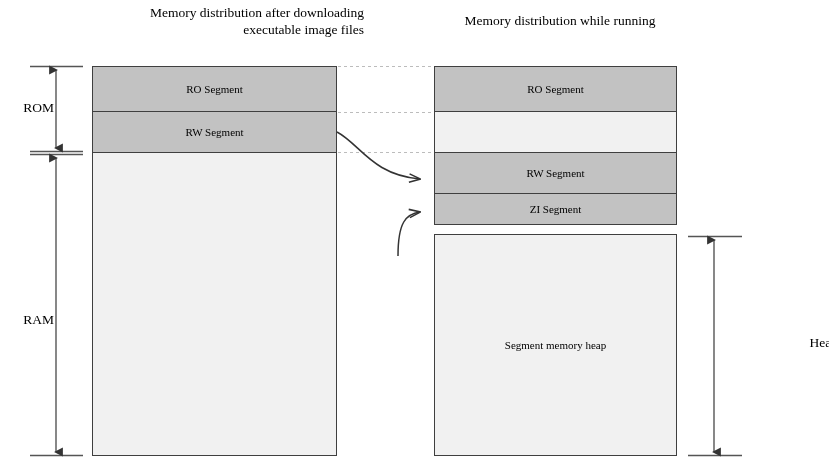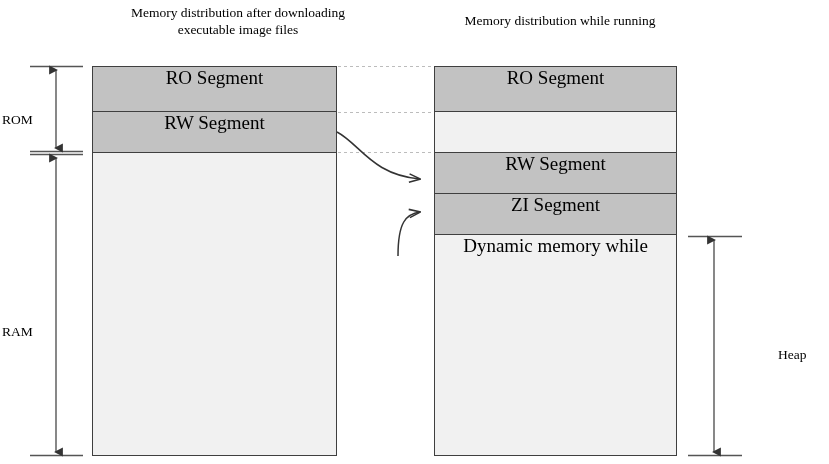--- a/index.html
+++ b/index.html
@@ -19,43 +19,43 @@
     background: #ffffff;
   }
   .title {
     position: absolute;
     text-align: center;
     font-size: 13.5px;
     line-height: 17px;
     color: #000000;
     white-space: pre-line;
   }
-  #title-left  { left: 118px; top: 4px;  width: 240px; }
+  #title-left  { left: 124px; top: 4px;  width: 240px; text-align: right; }
   #title-right { left: 440px; top: 12px; width: 240px; }
 
   .memblock {
     position: absolute;
     box-sizing: border-box;
     border: 1.6px solid #3f3f3f;
     display: flex;
+    align-items: center;
     justify-content: center;
-    font-size: 19px;
+    font-size: 11px;
   }
   .seg-fill  { background: #c2c2c2; }
   .void-fill { background: #f1f1f1; }
 
   .seg-label { pointer-events: none; }
 
   .axis-label {
     position: absolute;
     font-size: 13.5px;
-    text-align: left;
+    text-align: right;
     line-height: 16px;
     white-space: pre-line;
-    margin-top: 12px;
   }
 
   svg.overlay {
     position: absolute;
     left: 0;
     top: 0;
     width: 829px;
     height: 464px;
     overflow: visible;
   }
@@ -132,26 +132,26 @@
   </div>
 
   <div class="memblock void-fill" style="left:434px; top:111px; width:243px; height:42px;">
     <span class="seg-label"></span>
   </div>
 
   <div class="memblock seg-fill" style="left:434px; top:152px; width:243px; height:42px;">
     <span class="seg-label">RW Segment</span>
   </div>
 
-  <div class="memblock seg-fill" style="left:434px; top:193px; width:243px; height:42px;">
+  <div class="memblock seg-fill" style="left:434px; top:193px; width:243px; height:32px;">
     <span class="seg-label">ZI Segment</span>
   </div>
 
   <div class="memblock void-fill" style="left:434px; top:234px; width:243px; height:222px;">
-    <span class="seg-label">Dynamic memory while</span>
+    <span class="seg-label">Segment memory heap</span>
   </div>
 
   <div class="axis-label" style="left:2px; top:100px; width:52px;">ROM</div>
 
   <div class="axis-label" style="left:2px; top:312px; width:52px;">RAM</div>
 
 
   <div class="axis-label" style="left:778px; top:335px; width:60px;">Heap</div>
 
 </div>

